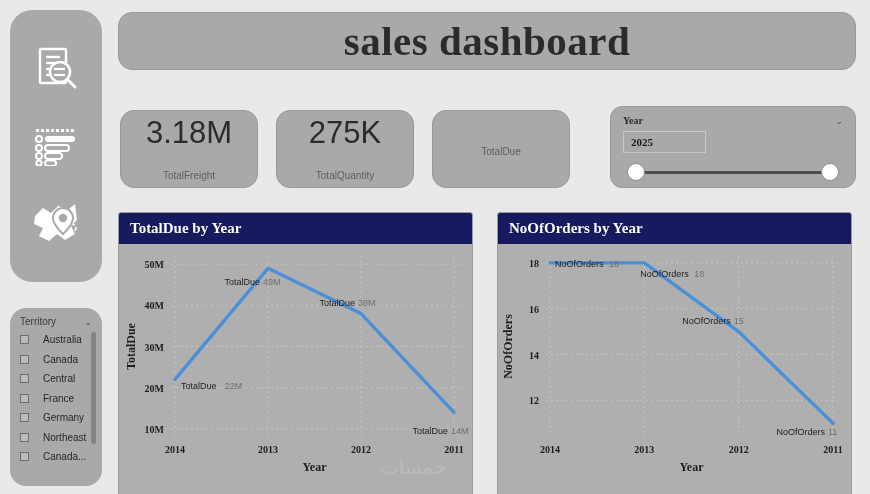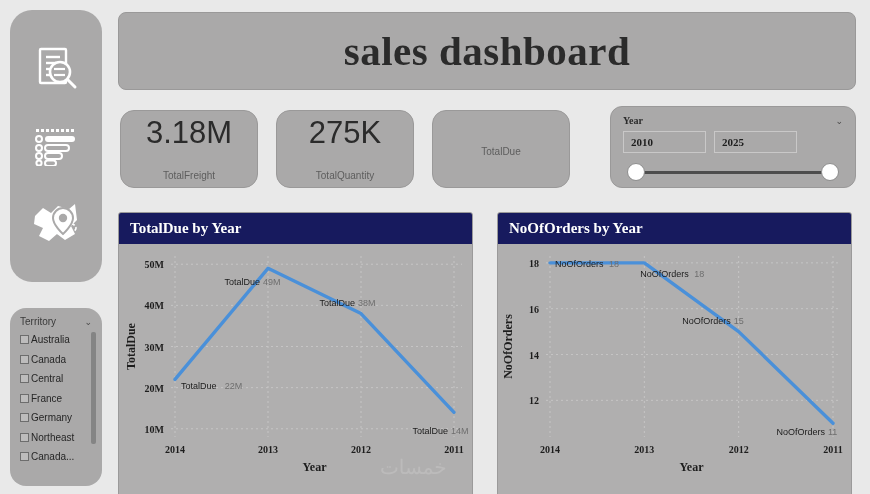--- a/index.html
+++ b/index.html
@@ -32,43 +32,43 @@
     padding: 8px 6px 6px 8px;
     overflow: hidden;
   }
   .territory-head {
     display: flex; align-items: center; justify-content: space-between;
     font-size: 10px; color: #3a3a3a; padding: 0 4px 3px 2px;
   }
   .chev { font-size: 9px; color:#4a4a4a; }
   .territory-list { position: relative; }
   .terr-item {
-    display: flex; align-items: center; gap: 2px;
+    display: flex; align-items: center; gap: 14px;
     font-size: 10px; color: #262626;
     height: 19.5px;
     padding-left: 2px;
     white-space: nowrap;
     text-align: center;
   }
   .cbox {
     width: 9px; height: 9px; flex: 0 0 9px;
     border: 1px solid #6d6d6d; background: #bdbcbc;
   }
   .terr-scroll {
     position: absolute; right: 0px; top: 2px;
     width: 5px; height: 112px; background: #848484; border-radius: 2px;
   }
 
   
   .titlebar {
     position: absolute; left: 118px; top: 12px;
-    width: 738px; height: 78px;
+    width: 738px; height: 58px;
     background: #aaa9a9;
     border: 1px solid #9a9999;
-    border-radius: 8px;
+    border-radius: 14px;
     display: flex; align-items: center; justify-content: center;
   }
   .titlebar h1 {
     font-family: "Liberation Serif", serif;
     font-size: 41px; font-weight: bold; color: #2b2b2b;
     letter-spacing: 0.5px;
   }
 
   
   .kpi {
@@ -263,21 +263,20 @@
   <div class="kpi" id="kpi-2">
     <div class="kpi-label">TotalDue</div>
   </div>
 
   <div class="yearbox">
     <div class="year-head">
       <span class="year-title">Year</span>
       <span class="chev">⌄</span>
     </div>
     <div class="year-inputs">
-      <div class="year-input">2010</div>
       <div class="year-input">2025</div>
     </div>
     <div class="slider-wrap">
       <div class="slider-track"></div>
       <div class="knob left"></div>
       <div class="knob right"></div>
     </div>
   </div>
 
   <div class="panel" id="panel-left">

